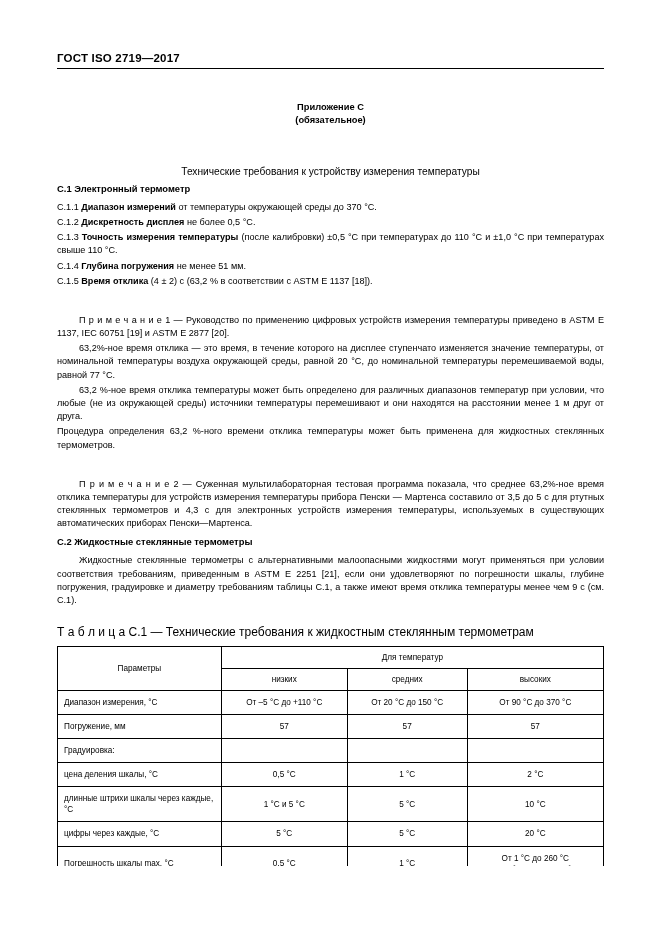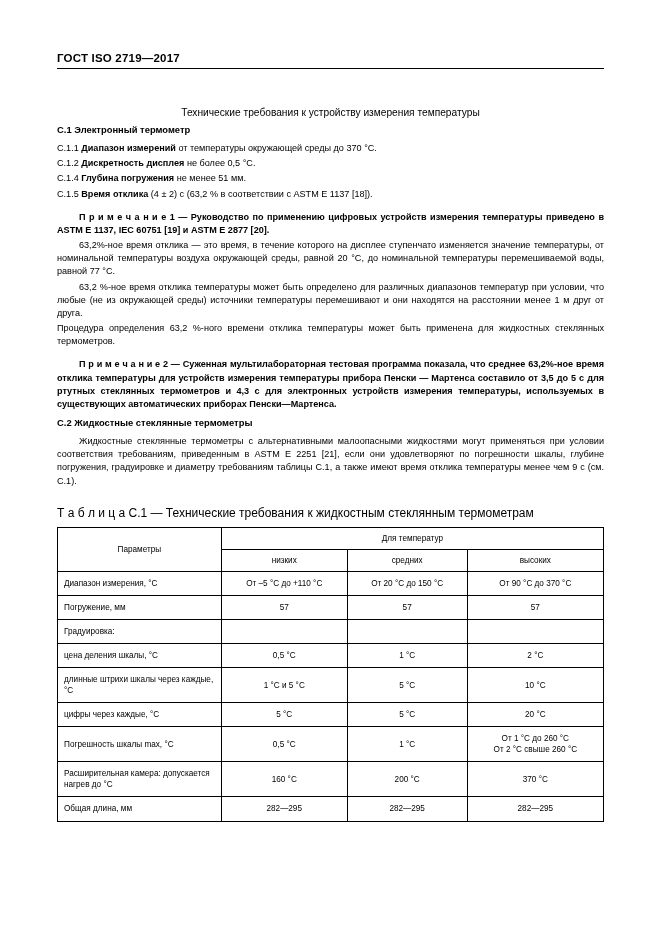--- a/index.html
+++ b/index.html
@@ -58,22 +58,21 @@
     font-family: "Liberation Sans", sans-serif;
     font-size: 9.1px;
     line-height: 1.45;
     margin: 0 0 2px 0;
     text-align: justify;
   }
   p.indent {
     text-indent: 22px;
   }
   p.note {
-    margin-top: 10px;
-    font-weight: bold;
+    margin-top: 26px;
   }
   .b {
     font-weight: bold;
     margin-top: 28px;
   }
   .gap-para {
     margin-top: 10px;
   }
   .table-caption {
     font-family: "Liberation Sans", sans-serif;
@@ -118,27 +117,32 @@
 </style>
 </head>
 <body>
 
 <div class="page">
 
   <div class="content">
 
     <div class="std-header">ГОСТ ISO 2719—2017</div>
 
+    <div class="annex-block">
+      <div>Приложение С</div>
+      <div>(обязательное)</div>
+    </div>
 
     <div class="doc-title">Технические требования к устройству измерения температуры</div>
 
     <div class="sec-head">С.1  Электронный термометр</div>
 
     <p class="body-text">С.1.1 <span class="b">Диапазон измерений</span> от температуры окружающей среды до 370 °С.</p>
     <p class="body-text">С.1.2 <span class="b">Дискретность дисплея</span> не более 0,5 °С.</p>
+    <p class="body-text">С.1.3 <span class="b">Точность измерения температуры</span> (после калибровки) ±0,5 °С при температурах до 110 °С и ±1,0 °С при температурах свыше 110 °С.</p>
     <p class="body-text">С.1.4 <span class="b">Глубина погружения</span> не менее 51 мм.</p>
     <p class="body-text">С.1.5 <span class="b">Время отклика</span> (4 ± 2) с (63,2 % в соответствии с ASTM E 1137 [18]).</p>
 
     <p class="body-text note indent">П р и м е ч а н и е   1  — Руководство по применению цифровых устройств измерения температуры приведено в ASTM E 1137, IEC 60751 [19] и ASTM E 2877 [20].</p>
 
     <p class="body-text indent gap-para">63,2%-ное время отклика — это время, в течение которого на дисплее ступенчато изменяется значение температуры, от номинальной температуры воздуха окружающей среды, равной 20 °С, до номинальной температуры перемешиваемой воды, равной 77 °С.</p>
     <p class="body-text indent">63,2 %-ное время отклика температуры может быть определено для различных диапазонов температур при условии, что любые (не из окружающей среды) источники температуры перемешивают и они находятся на расстоянии менее 1 м друг от друга.</p>
     <p class="body-text">Процедура определения 63,2 %-ного времени отклика температуры может быть применена для жидкостных стеклянных термометров.</p>
 
     <p class="body-text note indent">П р и м е ч а н и е   2  — Суженная мультилабораторная тестовая программа показала, что среднее 63,2%-ное время отклика температуры для устройств измерения температуры прибора Пенски — Мартенса составило от 3,5 до 5 с для ртутных стеклянных термометров и 4,3 с для электронных устройств измерения температуры, используемых в существующих автоматических приборах Пенски—Мартенса.</p>

